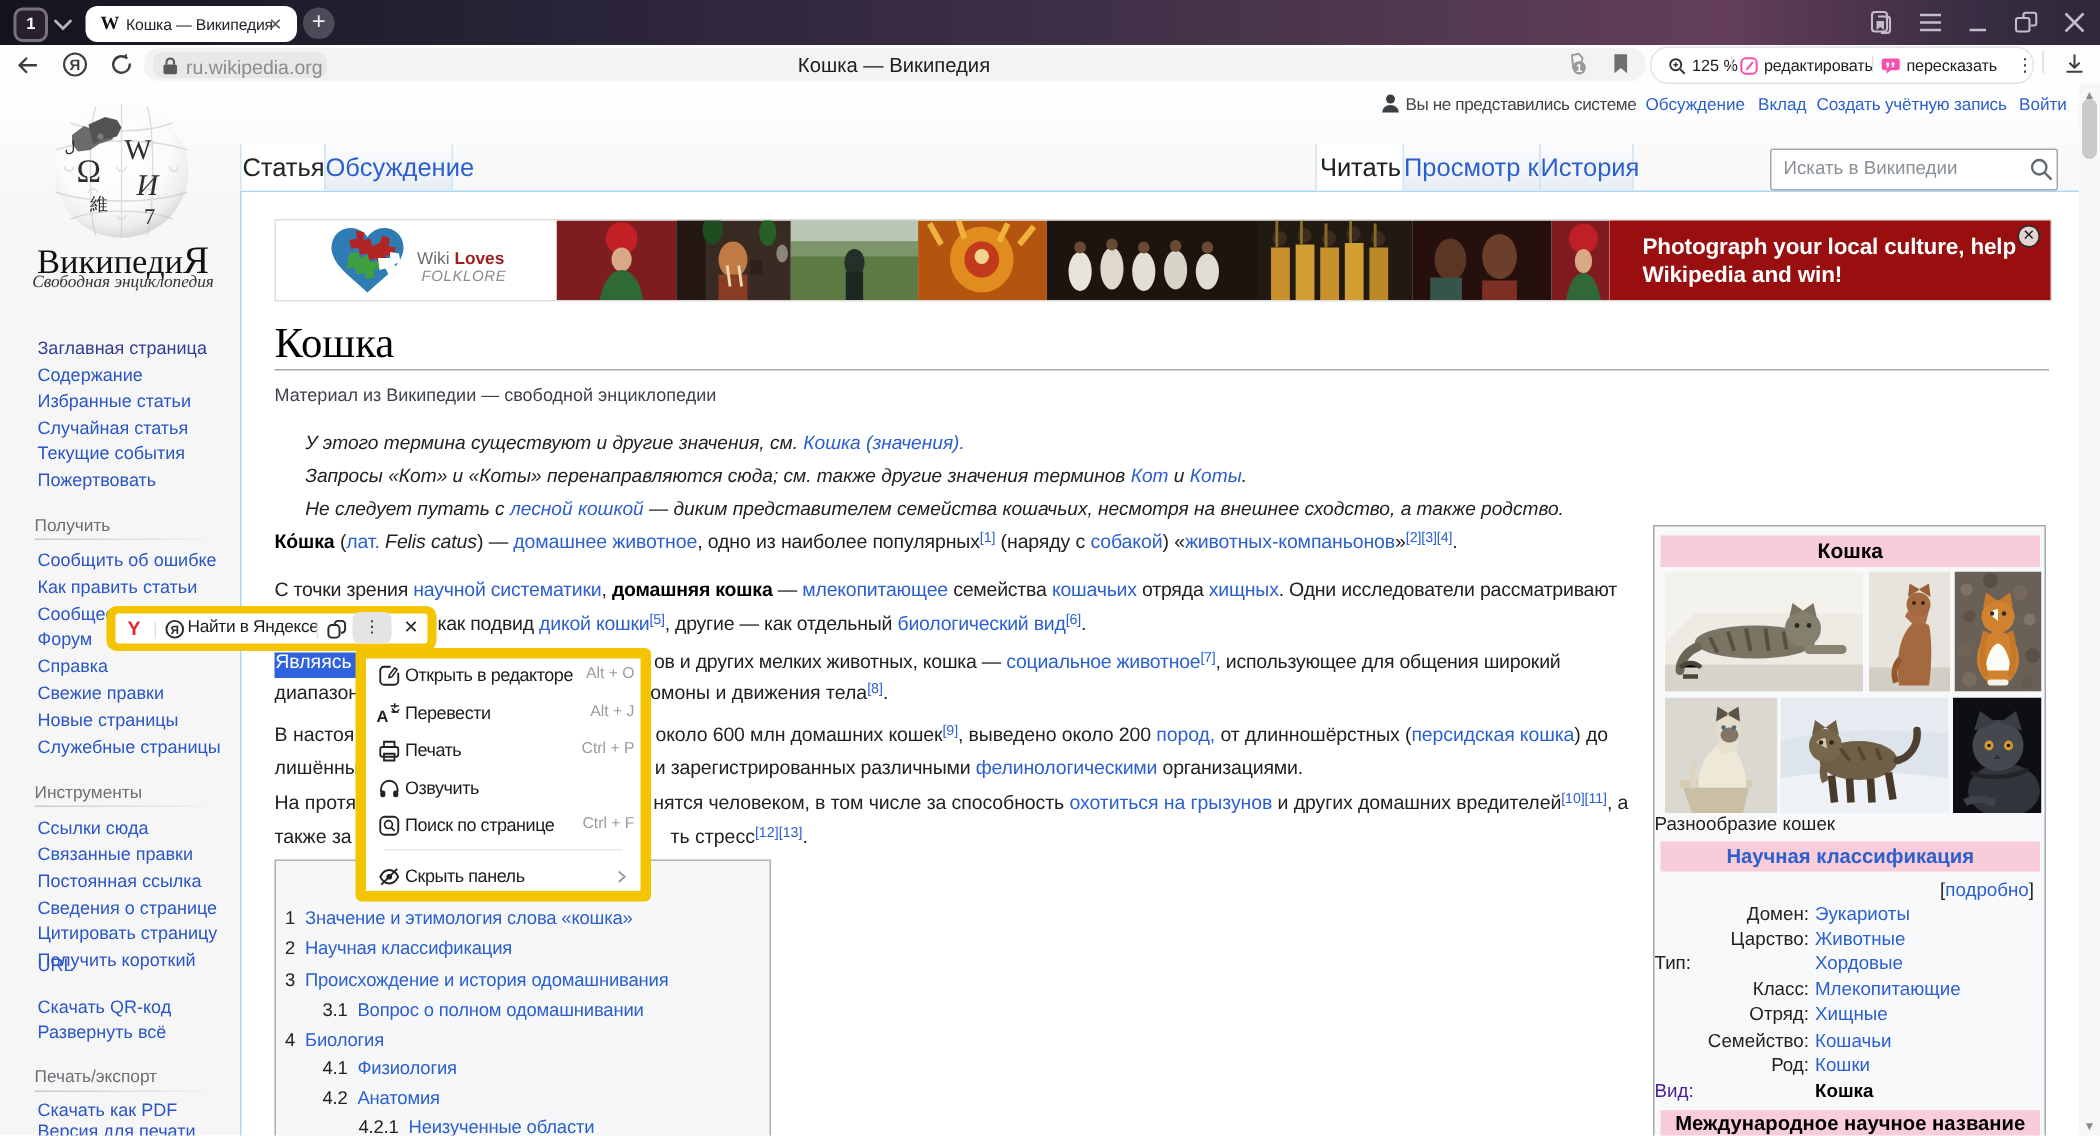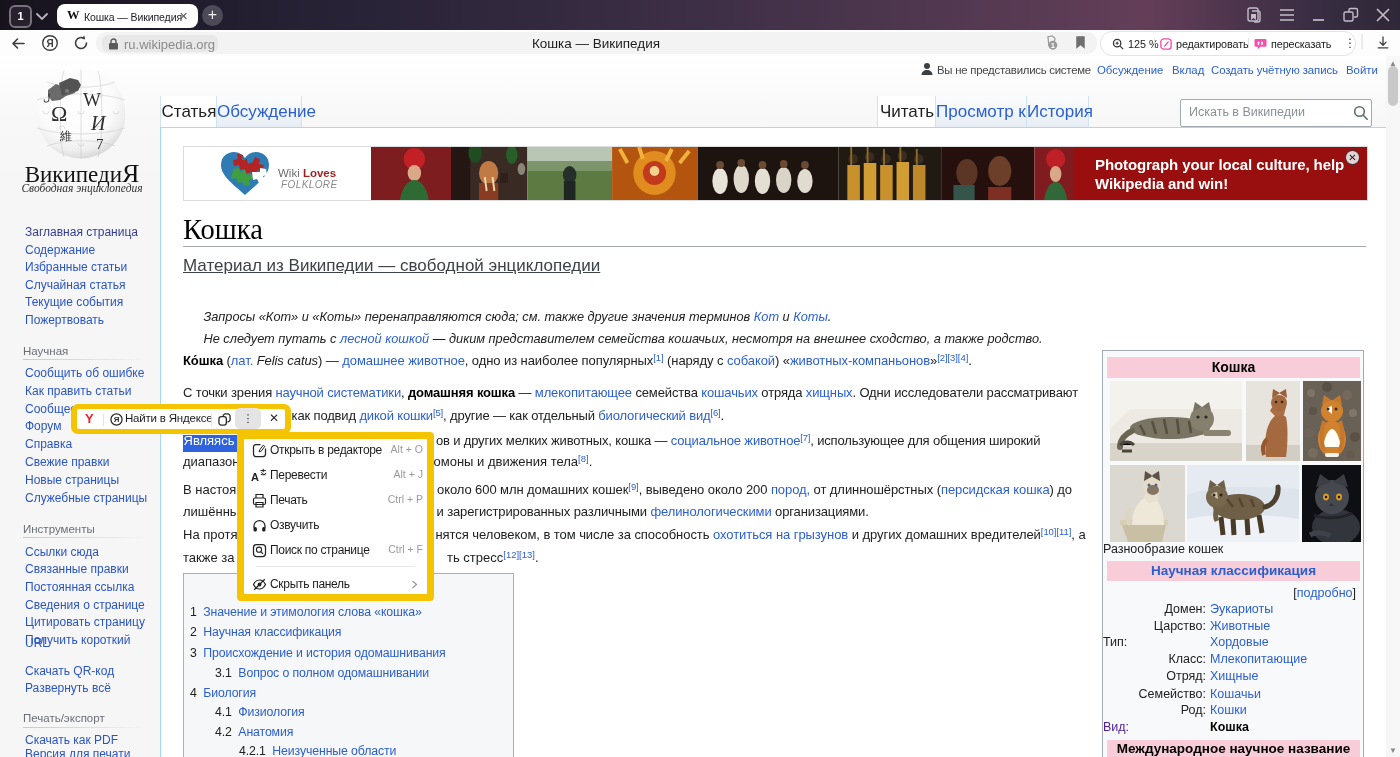--- a/index.html
+++ b/index.html
@@ -174,21 +174,21 @@
       </g>
     </svg>
     <div class="abs" style="left:22px;top:103px;width:120px;text-align:center;font-family:'Liberation Serif',serif;font-size:23px;color:#111;">Википеди<span style="font-size:26px;">Я</span></div>
     <div class="abs" style="left:10px;top:126px;width:144px;text-align:center;font-family:'Liberation Serif',serif;font-style:italic;font-size:11.5px;color:#333;">Свободная энциклопедия</div>
     <a class="abs slink" style="left:25px;top:169px;color:#333d96;">Заглавная страница</a>
     <a class="abs slink" style="left:25px;top:186.5px;">Содержание</a>
     <a class="abs slink" style="left:25px;top:204px;">Избранные статьи</a>
     <a class="abs slink" style="left:25px;top:221.5px;">Случайная статья</a>
     <a class="abs slink" style="left:25px;top:239px;">Текущие события</a>
     <a class="abs slink" style="left:25px;top:256.5px;">Пожертвовать</a>
-    <div class="abs shead" style="left:23px;top:289px;">Научная</div>
+    <div class="abs shead" style="left:23px;top:289px;">Получить</div>
       <div class="abs" style="left:23px;top:303px;width:122px;height:1px;background:linear-gradient(90deg,#c9c9c9,#e8e8e8 75%,rgba(240,240,240,0));"></div>
     <a class="abs slink" style="left:25px;top:310px;">Сообщить об ошибке</a>
     <a class="abs slink" style="left:25px;top:327.7px;">Как править статьи</a>
     <a class="abs slink" style="left:25px;top:345.5px;">Сообщество</a>
     <a class="abs slink" style="left:25px;top:363.3px;">Форум</a>
     <a class="abs slink" style="left:25px;top:381px;">Справка</a>
     <a class="abs slink" style="left:25px;top:398.9px;">Свежие правки</a>
     <a class="abs slink" style="left:25px;top:416.7px;">Новые страницы</a>
     <a class="abs slink" style="left:25px;top:434.5px;">Служебные страницы</a>
     <div class="abs shead" style="left:23px;top:467px;">Инструменты</div>
@@ -298,23 +298,24 @@
         <ellipse cx="710" cy="27" rx="6" ry="8" fill="#d9a887"></ellipse>
         <path d="M698 53c2-11 6-18 12-18s10 7 12 18z" fill="#30683a"></path>
     </svg>
     <div class="abs" style="left:889px;top:0;width:294px;height:53px;background:#990f0f;"></div>
     <div class="abs" style="left:911px;top:9px;width:256px;font-size:15px;font-weight:bold;color:#fff;line-height:18.5px;letter-spacing:-.1px;">Photograph your local culture, help Wikipedia and win!</div>
     <div class="abs" style="left:1161px;top:3px;width:13px;height:13px;border-radius:50%;border:1.6px solid #2b2b2b;background:#e3d3d3;color:#1d1d1d;font-size:10px;line-height:13px;text-align:center;">✕</div>
   </div>
   <div id="articlehead" class="abs" style="left:0;top:0;width:1400px;height:240px;">
     <div class="abs" style="left:183px;top:158px;font-family:'Liberation Serif',serif;font-size:28.5px;color:#000;">Кошка</div>
     <div class="abs" style="left:183px;top:190px;width:1183px;height:1px;background:#a2a9b1;"></div>
-    <div class="abs" style="left:183px;top:200px;font-size:17px;color:#3d4248;text-decoration:underline;">Материал из Википедии — свободной энциклопедии</div>
+    <div class="abs" style="left:183px;top:200px;font-size:12px;color:#3d4248;">Материал из Википедии — свободной энциклопедии</div>
   </div>
   <div id="articlebody" class="abs" style="left:0;top:0;width:1400px;height:701px;">
+    <div class="abs ptext hatnote" style="left:203.5px;top:227.5px;">У этого термина существуют и другие значения, см. <a>Кошка (значения).</a></div>
     <div class="abs ptext hatnote" style="left:203.5px;top:249.5px;">Запросы «Кот» и «Коты» перенаправляются сюда; см. также другие значения терминов <a>Кот</a> и <a>Коты</a>.</div>
     <div class="abs ptext hatnote" style="left:203.5px;top:271.5px;">Не следует путать с <a>лесной кошкой</a> — диким представителем семейства кошачьих, несмотря на внешнее сходство, а также родство.</div>
     <div class="abs ptext" style="left:183px;top:294px;letter-spacing:-.08px;"><b>Ко́шка</b> (<a>лат.</a> <i>Felis catus</i>) — <a>домашнее животное</a>, одно из наиболее популярных<sup><a>[1]</a></sup> (наряду с <a>собакой</a>) «<a>животных-компаньонов</a>»<sup><a>[2][3][4]</a></sup>.</div>
     <div class="abs ptext" style="left:183px;top:326px;letter-spacing:-.14px;">С точки зрения <a>научной систематики</a>, <b>домашняя кошка</b> — <a>млекопитающее</a> семейства <a>кошачьих</a> отряда <a>хищных</a>. Одни исследователи рассматривают</div>
     <div class="abs ptext" style="left:183px;top:348.5px;">домашнюю кошку</div>
       <div class="abs ptext" style="left:291.6px;top:348.5px;letter-spacing:-.15px;">как подвид <a>дикой кошки</a><sup><a>[5]</a></sup>, другие — как отдельный <a>биологический вид</a><sup><a>[6]</a></sup>.</div>
     <div class="abs" style="left:182.5px;top:379.3px;width:55px;height:16.7px;background:#2f62dd;"></div>
       <div class="abs ptext" style="left:183.5px;top:373.6px;color:#fff;">Являясь</div>
     <div class="abs ptext" style="left:436px;top:373.6px;letter-spacing:-.17px;">ов и других мелких животных, кошка — <a>социальное животное</a><sup><a>[7]</a></sup>, использующее для общения широкий</div>
     <div class="abs ptext" style="left:183px;top:395.4px;">диапазон</div>

